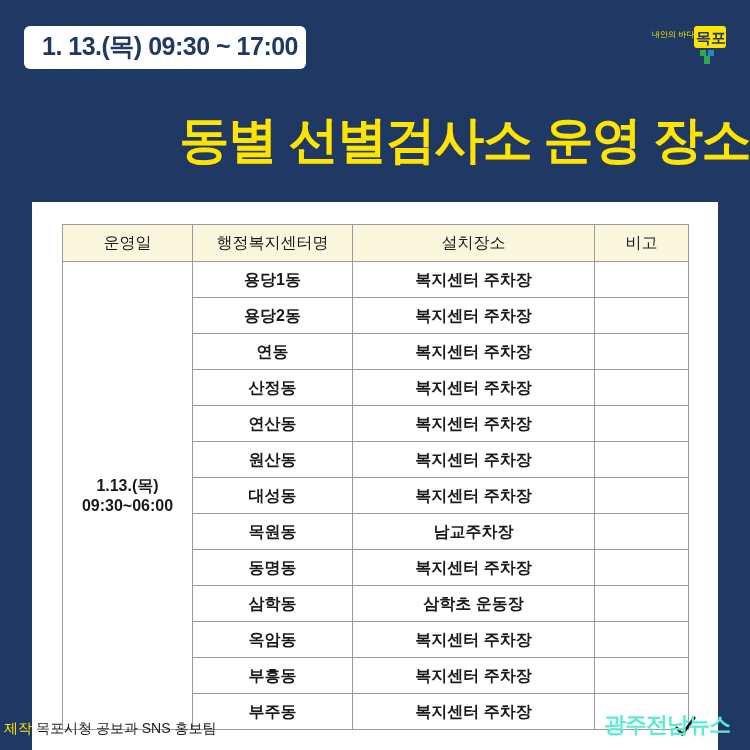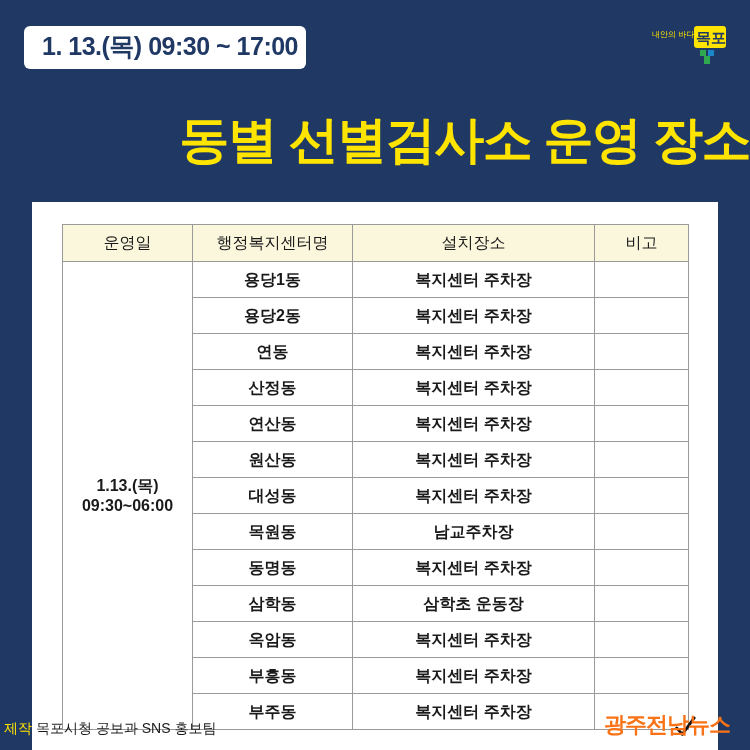--- a/index.html
+++ b/index.html
@@ -122,21 +122,21 @@
   .credit .credit-body {
     color: #1a1a1a;
   }
 
   .brand {
     position: absolute;
     right: 20px;
     bottom: 10px;
     font-size: 22px;
     font-weight: bold;
-    color: #f97316;
+    color: #5eead4;
     letter-spacing: -1px;
     white-space: nowrap;
   }
   .brand-check {
     position: absolute;
     right: 54px;
     bottom: 12px;
     width: 22px;
     height: 22px;
   }

